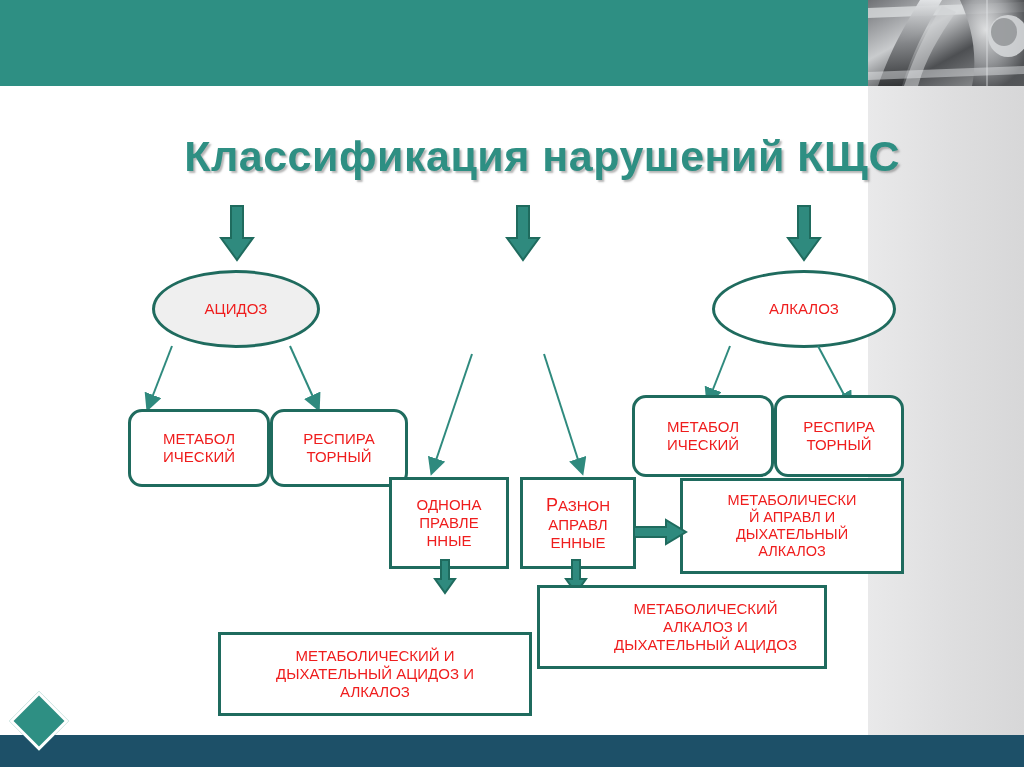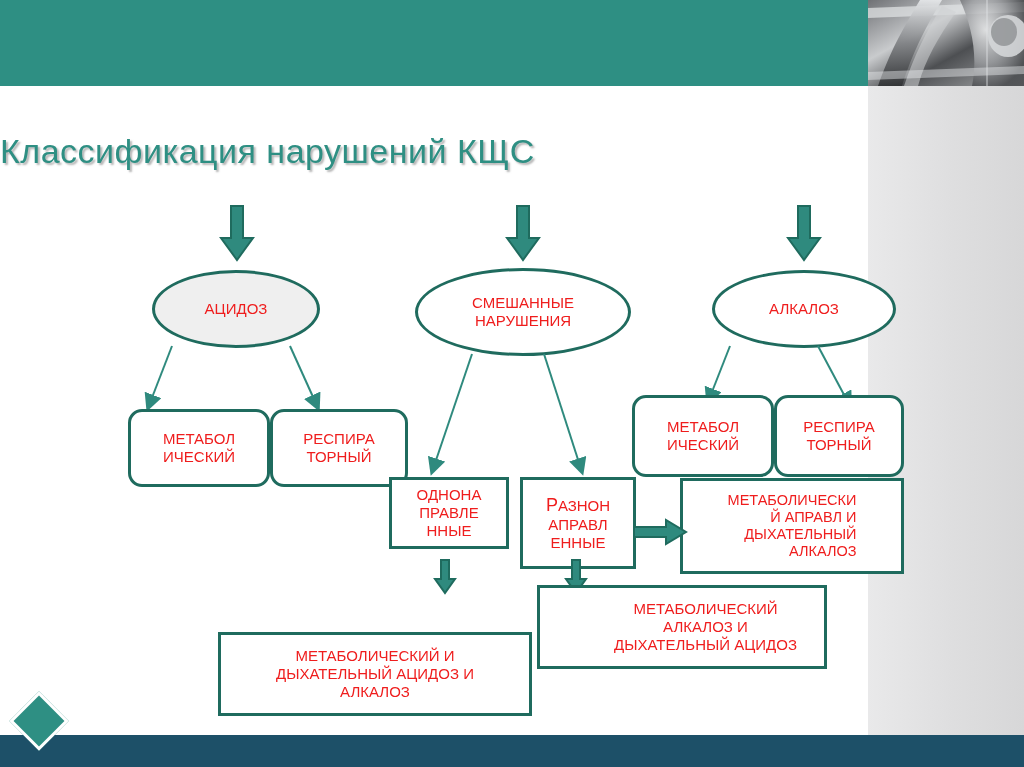--- a/index.html
+++ b/index.html
@@ -46,23 +46,23 @@
     height: 649px;
     background: linear-gradient(to right, #e9e9ea 0%, #dededf 55%, #d7d7d8 100%);
   }
 
   
   .title {
     position: absolute;
     left: 0;
     top: 132px;
     width: 900px;
-    text-align: left;
-    font-size: 34px;
-    font-weight: normal;
+    text-align: right;
+    font-size: 43px;
+    font-weight: bold;
     color: #2e8f83;
     letter-spacing: 0.5px;
     text-shadow: 2px 2px 2px rgba(120,120,120,0.55);
     white-space: nowrap;
   }
 
   
   .footer-band {
     position: absolute;
     left: 0;
@@ -84,21 +84,20 @@
   }
 
   
   .ellipse {
     position: absolute;
     border: 3px solid #1f6b5e;
     border-radius: 50%;
     display: flex;
     align-items: center;
     justify-content: center;
-    text-align: center;
     color: #ef1d1d;
     font-size: 15px;
     line-height: 1.18;
     box-sizing: border-box;
     background: #ffffff;
   }
   .ellipse.shaded { background: #efefef; }
 
   .box {
     position: absolute;
@@ -192,26 +191,20 @@
   <div class="fat-arrow-down" style="left:786px; top:206px;">
     <svg width="36" height="56" viewBox="0 0 36 56">
       <path d="M12 0 L24 0 L24 32 L34 32 L18 54 L2 32 L12 32 Z" fill="#2f8a7e" stroke="#1f6b5e" stroke-width="2"></path>
     </svg>
   </div>
 
   <div class="ellipse shaded" style="left:152px; top:270px; width:168px; height:78px;">
     <span>АЦИДОЗ</span>
   </div>
 
-  <div class="ellipse" style="left:415px; top:268px; width:216px; height:88px;">
-    <span>
-      <span>СМЕШАННЫЕ</span><br>
-      <span>НАРУШЕНИЯ</span>
-    </span>
-  </div>
 
   <div class="ellipse" style="left:712px; top:270px; width:184px; height:78px;">
     <span>АЛКАЛОЗ</span>
   </div>
 
   <div class="thin-line" style="left:120px; top:340px;">
     <svg width="120" height="80" viewBox="0 0 120 80">
       <defs>
         <marker id="ah" markerWidth="9" markerHeight="9" refX="7" refY="4.5" orient="auto">
           <path d="M0,0 L9,4.5 L0,9 Z" fill="#2f8a7e"></path>
@@ -272,37 +265,37 @@
     </span>
   </div>
 
   <div class="box round b-sm" style="left:774px; top:395px; width:130px; height:82px;">
     <span>
       <span>РЕСПИРА</span><br>
       <span>ТОРНЫЙ</span>
     </span>
   </div>
 
-  <div class="box sq b-sm" style="left:389px; top:477px; width:120px; height:72px;">
+  <div class="box sq b-sm" style="left:389px; top:477px; width:120px; height:92px;">
     <span>
       <span>ОДНОНА</span><br>
       <span>ПРАВЛЕ</span><br>
       <span>ННЫЕ</span>
     </span>
   </div>
 
   <div class="box sq b-sm smallcaps" style="left:520px; top:477px; width:116px; height:92px;">
     <span>
       <span class="lead">Р</span><span>АЗНОН</span><br>
       <span>АПРАВЛ</span><br>
       <span>ЕННЫЕ</span>
     </span>
   </div>
 
-  <div class="box sq b-md" style="left:680px; top:478px; width:224px; height:96px;text-align:right;">
+  <div class="box sq b-md" style="left:680px; top:478px; width:224px; height:96px;">
     <span>
       <span>МЕТАБОЛИЧЕСКИ</span><br>
       <span>Й АПРАВЛ И</span><br>
       <span>ДЫХАТЕЛЬНЫЙ</span><br>
       <span>АЛКАЛОЗ</span>
     </span>
   </div>
 
   <div class="fat-arrow-right" style="left:634px; top:518px;">
     <svg width="54" height="28" viewBox="0 0 54 28">

